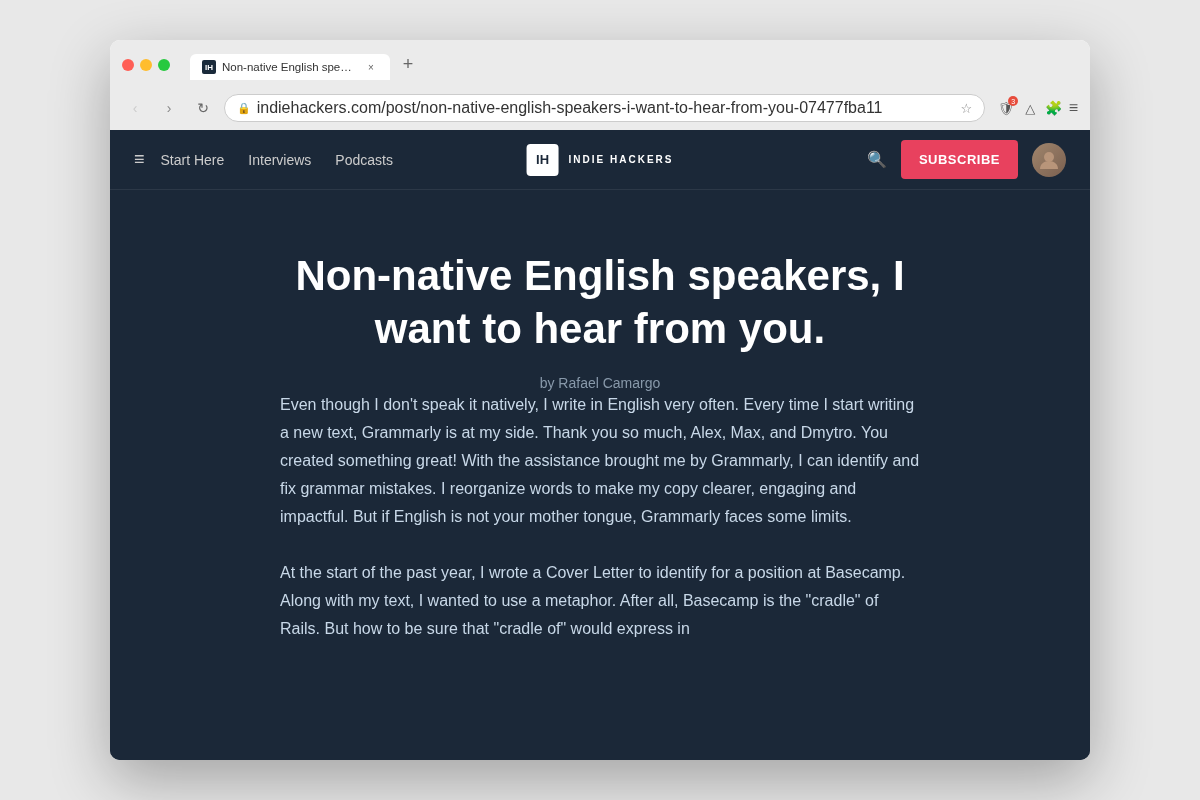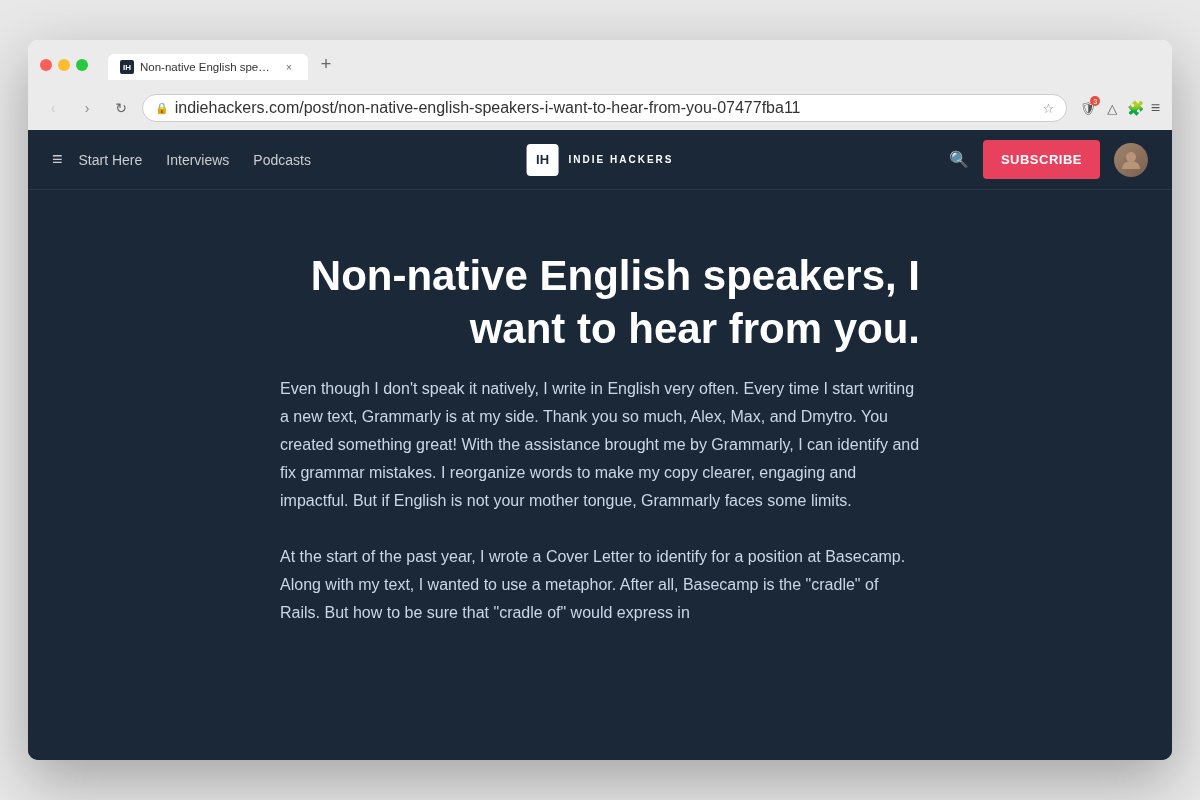--- a/index.html
+++ b/index.html
@@ -7,21 +7,21 @@
     body {
       background: #e8e8e8;
       display: flex;
       justify-content: center;
       align-items: center;
       min-height: 100vh;
       font-family: -apple-system, BlinkMacSystemFont, 'Segoe UI', sans-serif;
     }
 
     .browser-window {
-      width: 1144px;
+      width: 980px;
       border-radius: 10px;
       box-shadow: 0 20px 60px rgba(0,0,0,0.3);
       overflow: hidden;
       background: #fff;
     }
 
     
     .browser-chrome {
       background: #ebebeb;
       padding: 10px 12px 0;
@@ -331,21 +331,21 @@
     }
 
     
     .site-main {
       background: #1b2838;
       padding: 60px 24px 0;
       min-height: 570px;
     }
 
     .post-header {
-      text-align: right;
+      text-align: center;
     }
 
     .post-title {
       font-size: 42px;
       font-weight: 800;
       color: #ffffff;
       line-height: 1.25;
       max-width: 640px;
       margin: 0 auto 20px;
     }
@@ -446,20 +446,21 @@
             <circle cx="11" cy="8" r="5" fill="#b8957a"></circle>
             <path d="M2 20c0-5 4-8 9-8s9 3 9 8" fill="#b8957a"></path>
           </svg>
         </div>
       </div>
     </nav>
 
     <main class="site-main">
       <div class="post-header">
         <h1 class="post-title">Non-native English speakers, I want to hear from you.</h1>
+        <p class="post-byline">by Rafael Camargo</p>
       </div>
 
       <div class="post-body">
         <p>Even though I don't speak it natively, I write in English very often. Every time I start writing a new text, Grammarly is at my side. Thank you so much, Alex, Max, and Dmytro. You created something great! With the assistance brought me by Grammarly, I can identify and fix grammar mistakes. I reorganize words to make my copy clearer, engaging and impactful. But if English is not your mother tongue, Grammarly faces some limits.</p>
         <p>At the start of the past year, I wrote a Cover Letter to identify for a position at Basecamp. Along with my text, I wanted to use a metaphor. After all, Basecamp is the "cradle" of Rails. But how to be sure that "cradle of" would express in</p>
       </div>
     </main>
 
   </div>
 

